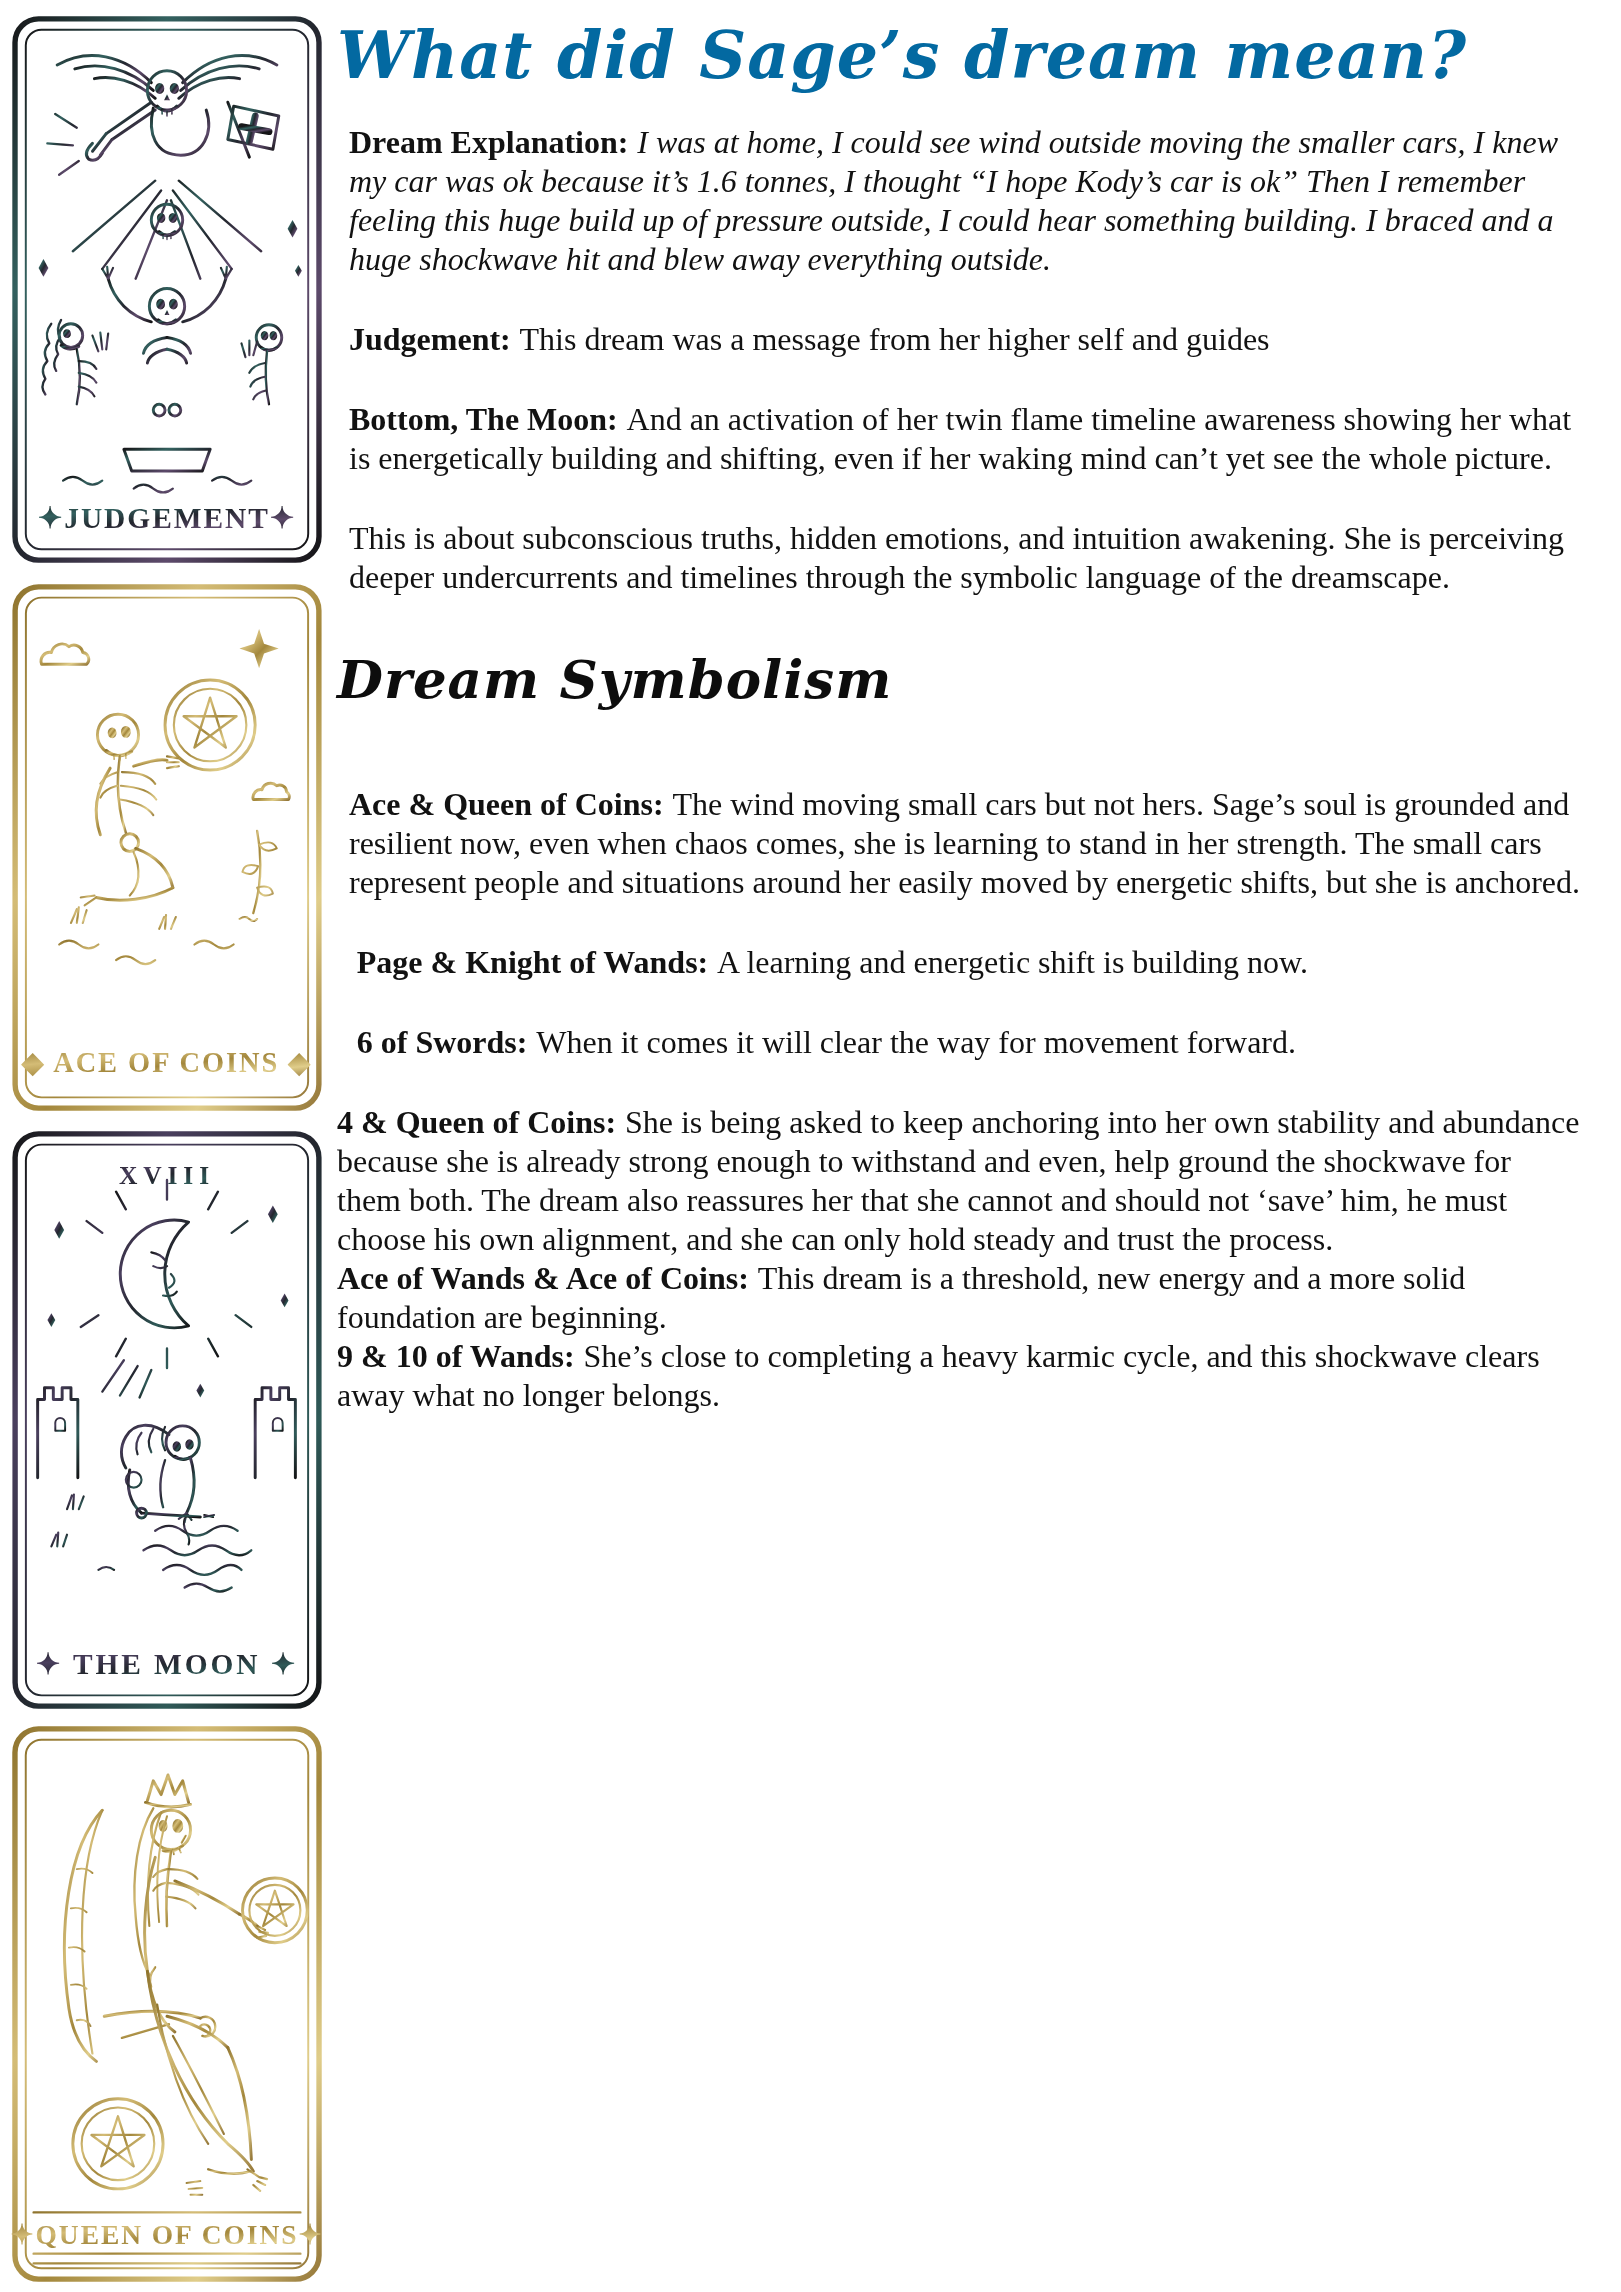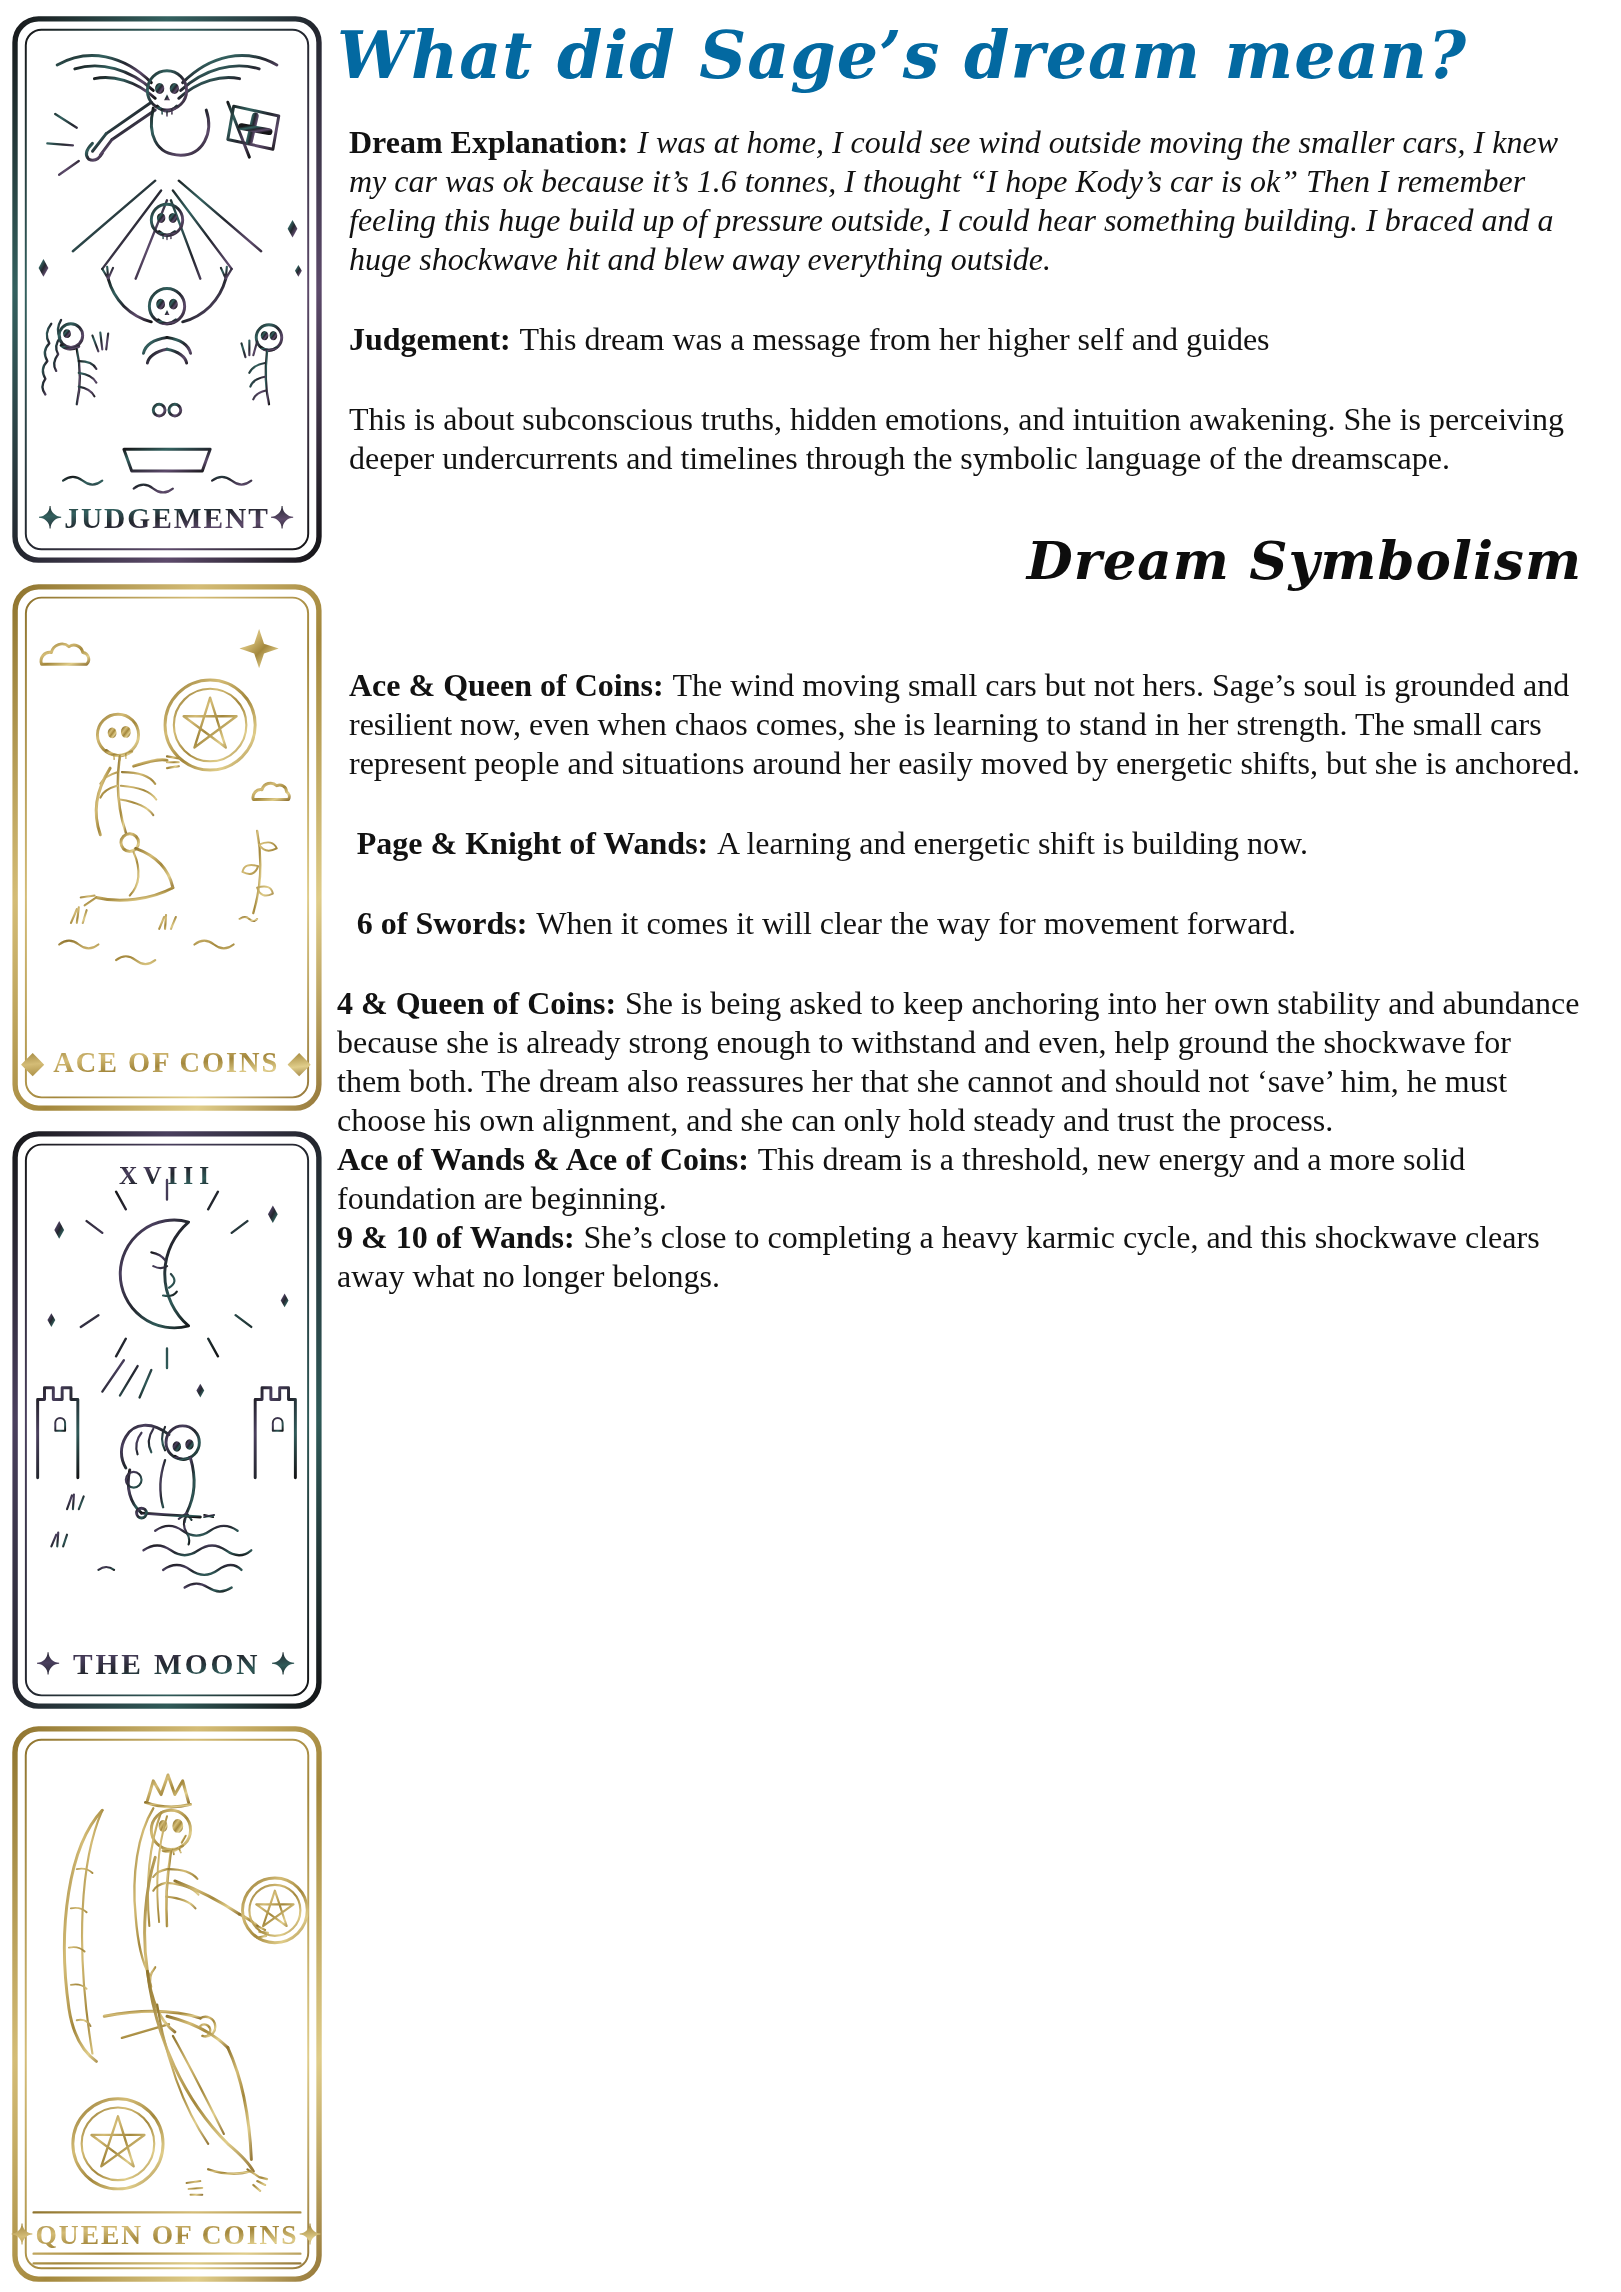--- a/index.html
+++ b/index.html
@@ -4,21 +4,21 @@
 <style>
   html,body{margin:0;padding:0;background:#ffffff;}
   #page{position:relative;width:1621px;height:2293px;background:#ffffff;overflow:hidden;}
 
   
   .text-col{position:absolute;left:337px;top:9.8px;width:1245px;color:#121212;
             font-family:"Liberation Serif",serif;font-size:32px;line-height:39px;}
   .title{font-family:"DejaVu Serif",serif;font-style:italic;font-weight:700;
          font-size:65px;line-height:90px;letter-spacing:1px;margin:0 0 23.5px 0;color:#0369a1;}
   .h2{font-family:"DejaVu Serif",serif;font-style:italic;font-weight:700;
-      font-size:53px;line-height:82px;letter-spacing:1px;margin:25.5px 0 65px 0;color:#0d0d0d;text-align:right;}
+      font-size:53px;line-height:82px;letter-spacing:1px;margin:25.5px 0 65px 0;color:#0d0d0d;}
   .para{margin:0 0 41px 12px;}
   .para strong{margin-right:8.8px;}
   .tight{margin:0;}
   .indent{padding-left:7.8px;}
   .italic{font-style:italic;}
 
   
   .card{position:absolute;left:7.8px;width:318px;}
   #card-judgement{top:11.8px;height:555px;}
   #card-ace{top:580px;height:535px;}
@@ -320,20 +320,23 @@
     <h1 class="title">What did Sage’s dream mean?</h1>
 
     <p class="para">
       <strong>Dream Explanation:</strong><span class="italic">I was at home, I could see wind outside moving the smaller cars, I knew my car was ok because it’s 1.6 tonnes, I thought “I hope Kody’s car is ok” Then I remember feeling this huge build up of pressure outside, I could hear something building. I braced and a huge shockwave hit and blew away everything outside.</span>
     </p>
 
     <p class="para">
       <strong>Judgement:</strong><span>This dream was a message from her higher self and guides</span>
     </p>
 
+    <p class="para">
+      <strong>Bottom, The Moon:</strong><span>And an activation of her twin flame timeline awareness showing her what is energetically building and shifting, even if her waking mind can’t yet see the whole picture.</span>
+    </p>
 
     <p class="para">
       <span>This is about subconscious truths, hidden emotions, and intuition awakening. She is perceiving deeper undercurrents and timelines through the symbolic language of the dreamscape.</span>
     </p>
 
     <h2 class="h2">Dream Symbolism</h2>
 
     <p class="para">
       <strong>Ace &amp; Queen of Coins:</strong><span>The wind moving small cars but not hers. Sage’s soul is grounded and resilient now, even when chaos comes, she is learning to stand in her strength. The small cars represent people and situations around her easily moved by energetic shifts, but she is anchored.</span>
     </p>

